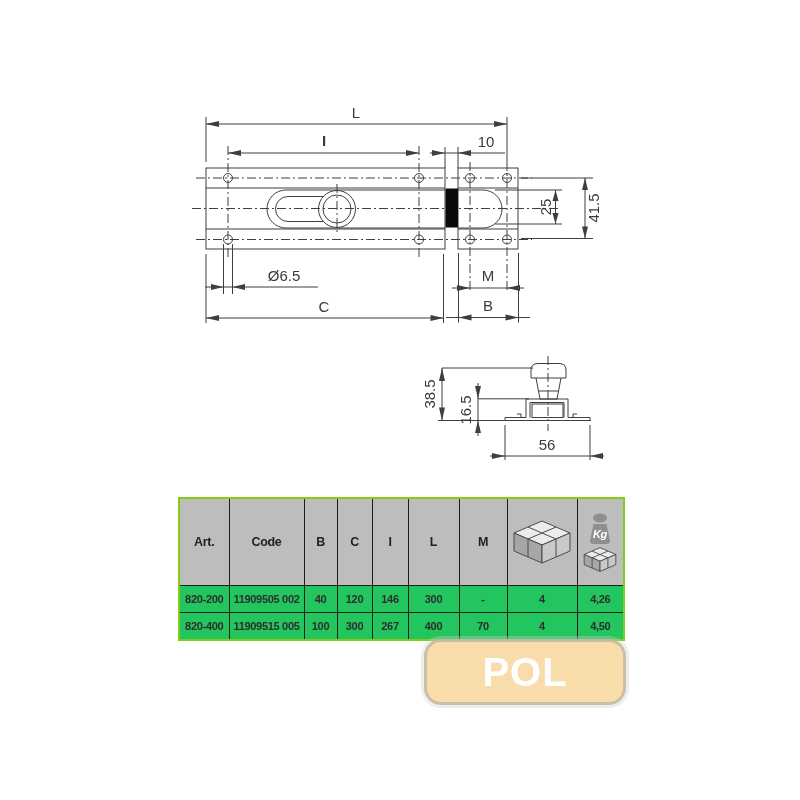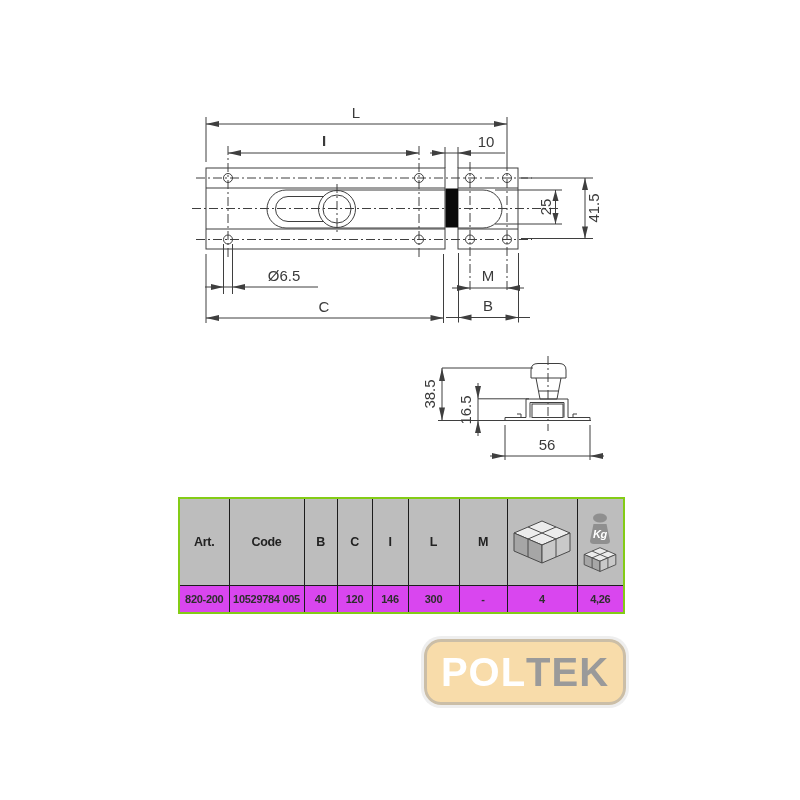--- a/index.html
+++ b/index.html
@@ -9,21 +9,21 @@
   .drawing-line{fill:none;stroke:#3f3f3f;stroke-width:1;}
   .dash{stroke-dasharray:9 3 2 3;}
   .arrow{fill:#3f3f3f;stroke:none;}
 
   
   .spec-table{position:absolute;left:178px;top:497px;border-collapse:collapse;
               table-layout:fixed;border:2px solid #84cc16;}
   .spec-table td,.spec-table th{border:1px solid #1c1c1c;text-align:center;vertical-align:middle;
               font-size:11px;font-weight:bold;color:#2e2e2e;letter-spacing:-0.3px;padding:0;}
   .spec-table thead th{background:#bdbdbd;height:86px;font-size:12.5px;color:#222;}
-  .spec-table tbody td{height:26px;background:#d946ef;}
+  .spec-table tbody td{height:26px;background:#22c55e;}
   .iconcell{background:#bdbdbd;}
   .kgstack{display:flex;flex-direction:column;align-items:center;gap:1px;}
 
   
   .watermark{position:absolute;left:424px;top:639px;width:196px;height:60px;
              background:rgba(247,215,158,0.88);border:3px solid rgba(165,165,165,0.55);
              box-shadow:0 0 0 3px rgba(205,205,205,0.35);border-radius:17px;
              display:flex;align-items:center;justify-content:center;
              font-weight:bold;font-size:40px;letter-spacing:1px;line-height:1;
              font-family:"Liberation Sans",sans-serif;}
@@ -268,30 +268,40 @@
               <polygon points="30,27 58,15 58,33 30,45" fill="#c9c9c9" stroke="#4a4a4a" stroke-width="1.6"></polygon>
               <line x1="44" y1="21" x2="44" y2="39" stroke="#4a4a4a" stroke-width="1.6"></line>
             </svg>
           </div>
         </th>
       </tr>
     </thead>
     <tbody>
       <tr>
         <td>820-200</td>
-        <td>10529784 005</td>
+        <td>11909505 002</td>
         <td>40</td>
         <td>120</td>
         <td>146</td>
         <td>300</td>
         <td>-</td>
         <td>4</td>
         <td>4,26</td>
       </tr>
+      <tr>
+        <td>820-400</td>
+        <td>11909515 005</td>
+        <td>100</td>
+        <td>300</td>
+        <td>267</td>
+        <td>400</td>
+        <td>70</td>
+        <td>4</td>
+        <td>4,50</td>
+      </tr>
     </tbody>
   </table>
 
   <div class="watermark">
     <span class="wm-pol">POL</span>
-      <span class="wm-tek">TEK</span>
   </div>
 
 </div>
 
 </body></html>

